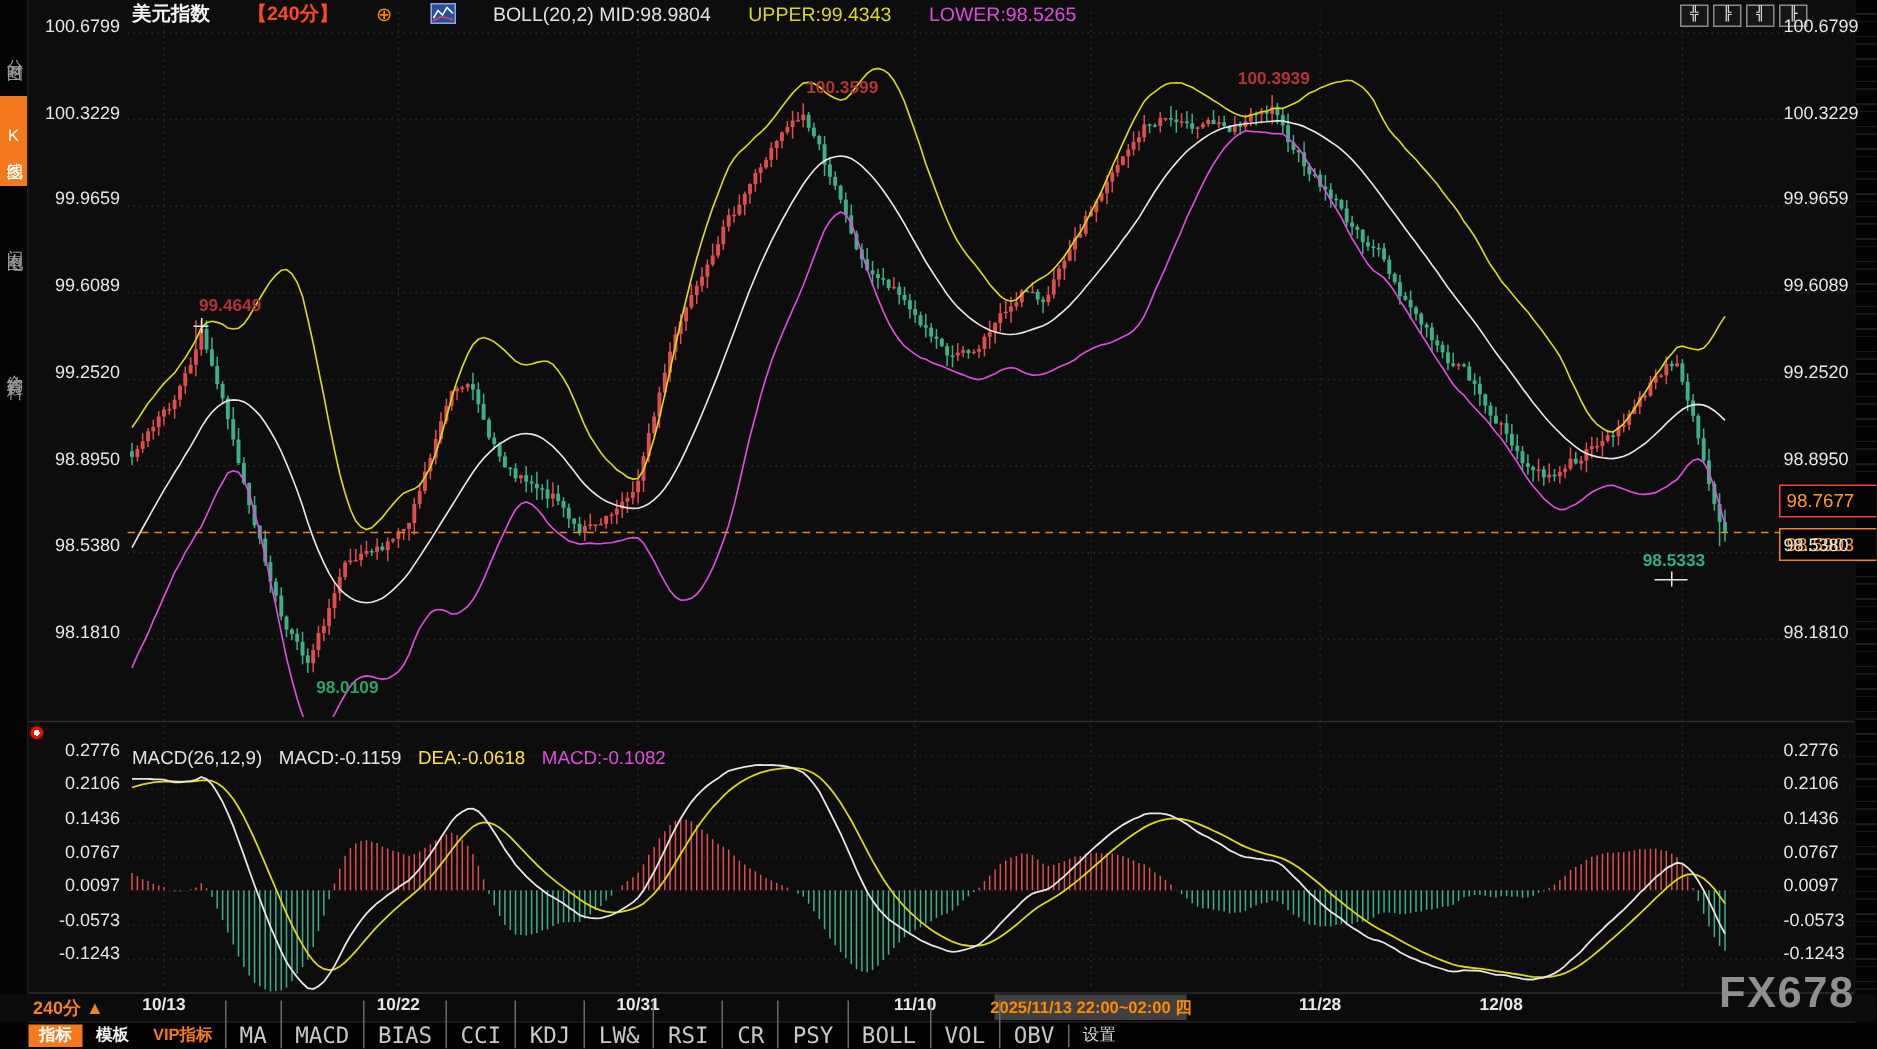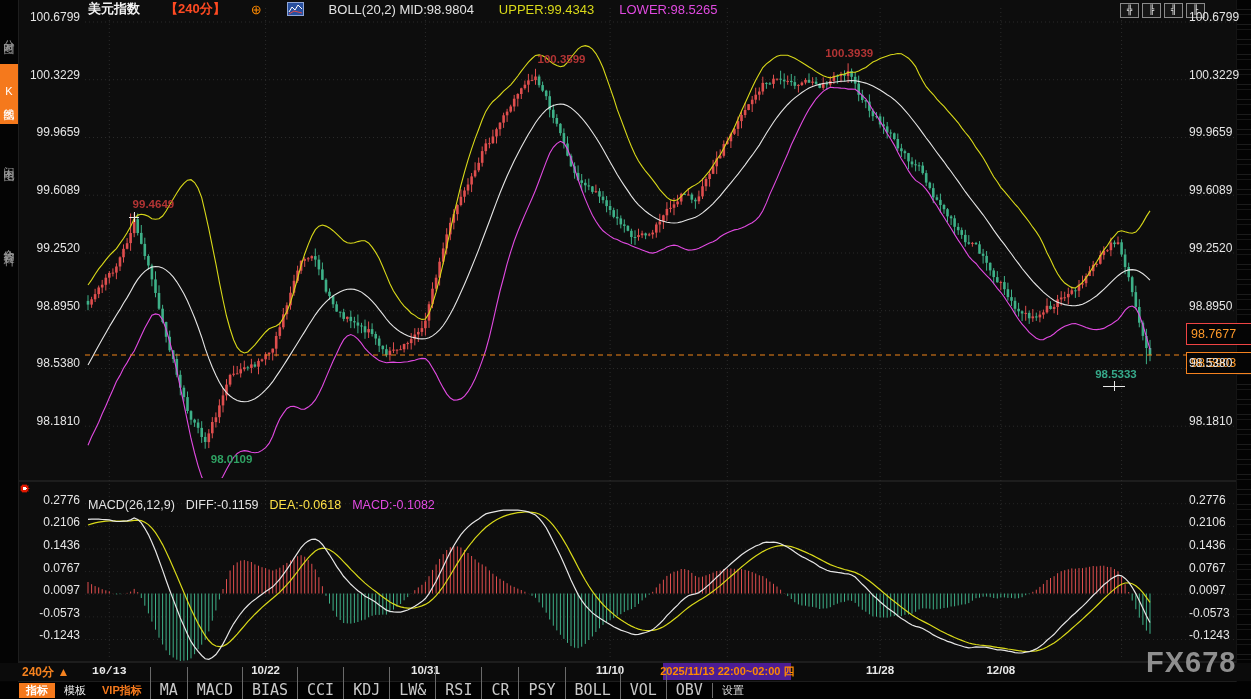--- a/index.html
+++ b/index.html
@@ -39,28 +39,28 @@
   .xmark .vbar{position:absolute;width:1px;background:#e8e8e8;left:0;}
   
   .pbox{position:absolute;left:1186px;width:60px;font-size:12.5px;color:#ff9a2a;background:#050505;
         text-align:left;padding:3px 0 3px 4px;}
   .pbox.last{border:1px solid #ef4444;}
   .pbox.cur{border:1px solid #f5821f;}
   
   #xaxis{position:absolute;left:0;top:663px;width:1251px;height:18px;background:#0b0b0b;}
   #xperiod{position:absolute;left:22px;top:1px;color:#f5821f;font-weight:bold;font-size:12px;cursor:pointer;}
   .xlabel{position:absolute;top:1px;font-size:11.5px;font-weight:bold;color:#e8e8e8;transform:translateX(-50%);white-space:nowrap;}
-  #xhl{position:absolute;top:0;height:17px;background:#4c1d95;color:#ff8a00;font-size:11px;font-weight:bold;
+  #xhl{position:absolute;top:0;height:17px;background:#404040;color:#ff8a00;font-size:11px;font-weight:bold;
        display:flex;align-items:center;justify-content:center;white-space:nowrap;}
   
   #toolbar{position:absolute;left:0;top:682px;width:1251px;height:17px;background:#020202;display:flex;align-items:center;}
   #toolbar .sp18{width:18px;flex:0 0 18px;}
   .tb{flex:0 0 auto;height:15px;line-height:15px;padding:0 7px;margin:0 1px;font-size:11px;cursor:pointer;white-space:nowrap;}
   .tb.active{background:#f5791c;color:#fff;font-weight:bold;}
-  .tb.cn{color:#f2f2f2;font-weight:normal;}
+  .tb.cn{color:#f2f2f2;font-weight:bold;}
   .tb.vip{color:#f5791c;font-weight:bold;}
   .tb.en{color:#c8c8c8;font-family:"DejaVu Sans Mono",monospace;font-size:15px;border-left:1px solid #6a6a6a;margin:0;padding:16px 9px;}
   .tb.cn2{color:#d8d8d8;border-left:1px solid #6a6a6a;margin:0;padding:0 9px;}
   
   #rightstrip{position:absolute;left:1236px;top:0;width:15px;height:682px;background:#030303;
               border-left:1px solid #141414;
               background-image:repeating-linear-gradient(180deg,#030303 0 9px,#1c1c1c 9px 10px,#030303 10px 14px,#161616 14px 15px);}
   #watermark{position:absolute;left:1146px;top:646px;font-size:29px;font-weight:bold;color:#8f8f8f;letter-spacing:1px;}
   #chartwrap{position:absolute;left:0;top:0;width:1251px;height:699px;}
 </style>
@@ -1045,32 +1045,32 @@
   <div id="winicons">
       <div class="wicon">╬</div>
       <div class="wicon">╠</div>
       <div class="wicon">╣</div>
       <div class="wicon">╟</div>
     </div>
 
   <div id="alerticon"></div>
   <div id="macdhdr">
     <span class="m-w">MACD(26,12,9)</span>
-    <span class="m-w">DIFF:-0.1159</span>
+    <span class="m-w">MACD:-0.1159</span>
     <span class="m-y">DEA:-0.0618</span>
     <span class="m-m">MACD:-0.1082</span>
   </div>
 
   <div class="pbox last" id="pboxlast" style="top: 323.317px;">98.7677</div>
   <div class="pbox cur" id="pboxcur" style="top: 352.014px;">98.5903</div>
 
   <div id="xaxis">
     <span id="xperiod"><span>240分</span> <span>▲</span></span>
     <div id="xhl" style="left: 663.392px; width: 127.865px;">2025/11/13 22:00~02:00 四</div>
-  <div class="xlabel" style="left: 109.311px; font-family: Liberation Mono, monospace;">10/13</div>
+  <div class="xlabel" style="left: 109.311px;">10/13</div>
       <div class="xlabel" style="left: 265.59px;">10/22</div>
       <div class="xlabel" style="left: 425.421px; text-align: center;">10/31</div>
       <div class="xlabel" style="left: 610.115px;">11/10</div>
       <div class="xlabel" style="left: 880.051px;">11/28</div>
       <div class="xlabel" style="left: 1000.81px;">12/08</div>
     </div>
 
   <div id="toolbar">
       <div class="sp18"></div>
       <div class="tb active">指标</div>

